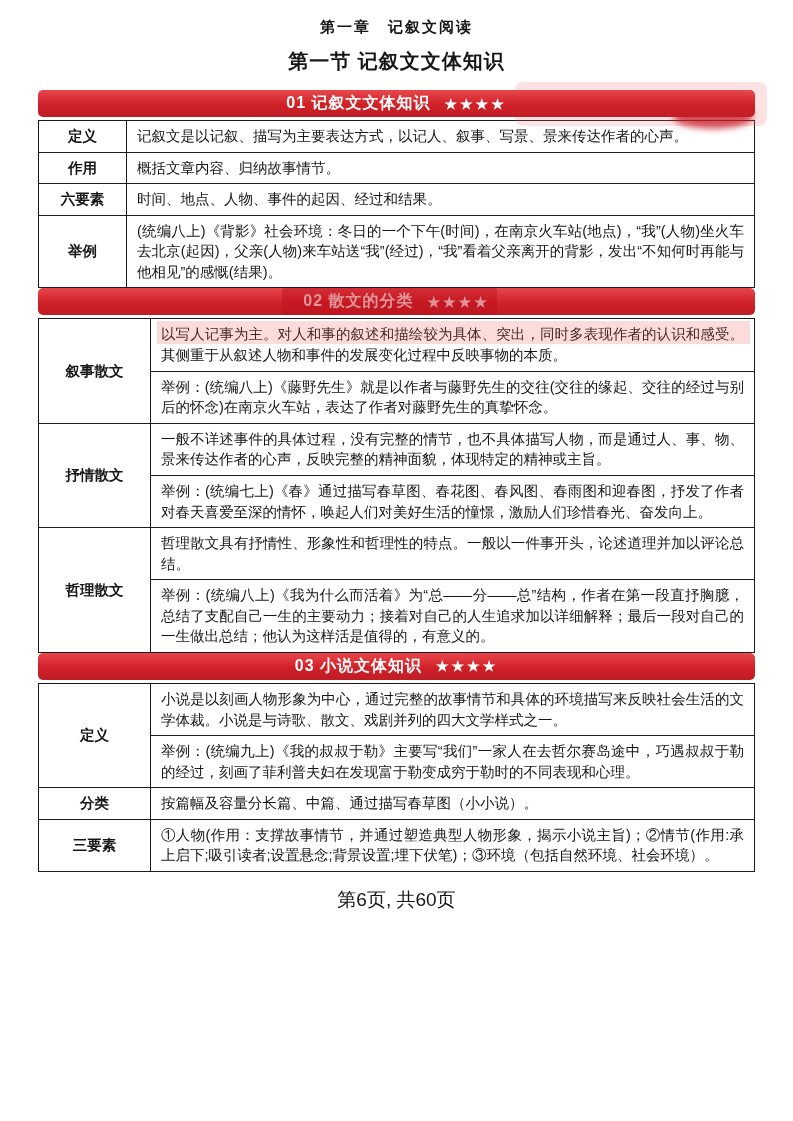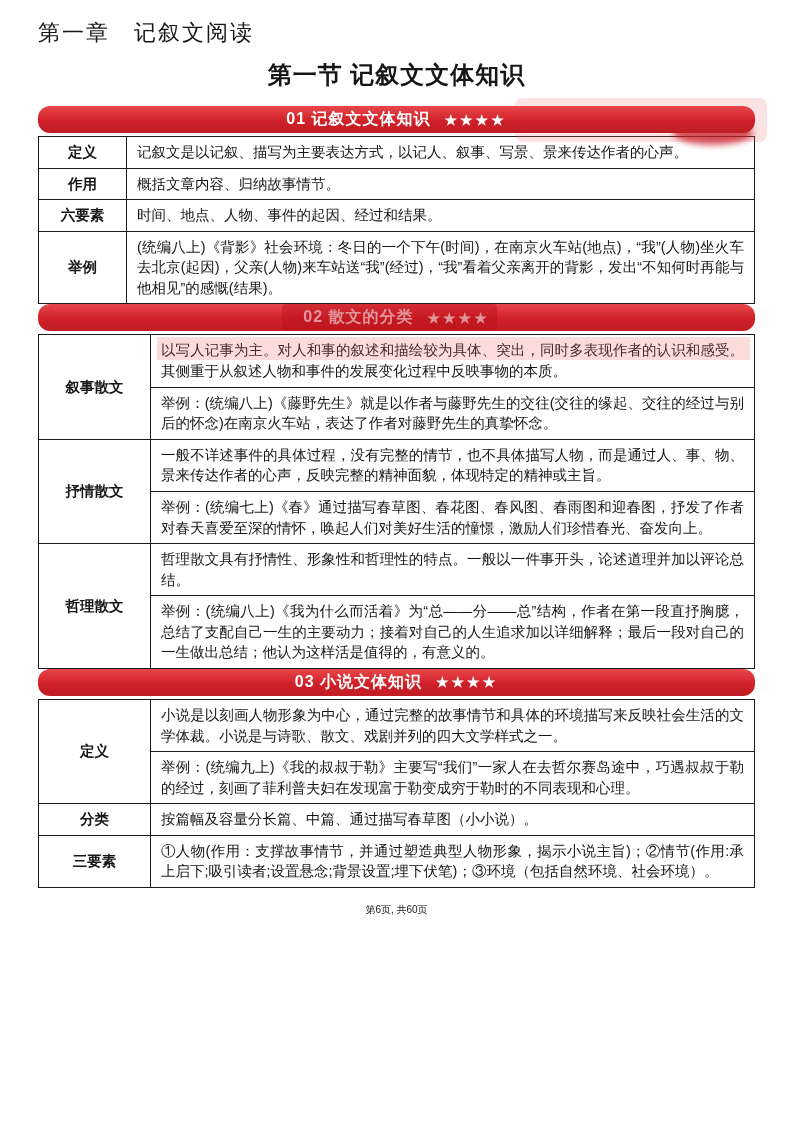--- a/index.html
+++ b/index.html
@@ -7,35 +7,35 @@
   body {
     height:1121px;
     background:#ffffff;
     color:#161616;
     font-family:"Liberation Sans", sans-serif;
     overflow:hidden;
   }
   .page { padding:18px 38px 0; position:relative; }
 
   .chapter-title {
-    text-align:left; font-size:22px; font-weight:normal;
+    text-align:center; font-size:15px; font-weight:bold;
     letter-spacing:2px;
   }
   .section-title {
-    text-align:center; font-size:24px; font-weight:bold;
+    text-align:center; font-size:20px; font-weight:bold;
     margin-top:11px; letter-spacing:1px;
   }
 
   .block { position:relative; }
   .block--first { margin-top:15px; }
 
   .ribbon {
     position:relative; height:27px;
     background:linear-gradient(180deg,#e8474b 0%,#d02028 55%,#c01d25 100%);
-    border-radius:12px;
+    border-radius:5px;
     color:#fff; display:flex; align-items:center; justify-content:center;
     font-weight:bold; font-size:16px; letter-spacing:1px;
   }
   .ribbon .stars { margin-left:14px; font-size:14px; letter-spacing:3px; }
 
   
   .smear {
     position:absolute; right:-12px; top:-8px; width:252px; height:44px;
     background:rgba(238,112,112,0.20); border-radius:8px; pointer-events:none;
   }
@@ -60,21 +60,21 @@
   td.lbl { font-weight:bold; text-align:center; }
   .t1 td.lbl { width:88px; }
   .t2 td.lbl { width:112px; }
   td.txt { text-align:justify; }
   td.tinted { position:relative; }
   td.tinted::after {
     content:""; position:absolute; left:6px; right:4px; top:2px; height:23px;
     background:rgba(240,90,90,0.22); pointer-events:none;
   }
 
-  .footer { text-align:center; font-size:10px; margin-top:15px; }
+  .footer { text-align:center; font-size:19px; margin-top:15px; }
 </style>
 </head>
 <body>
 
 <div class="page">
 
   <h1 class="chapter-title">第一章　记叙文阅读</h1>
   <h2 class="section-title">第一节 记叙文文体知识</h2>
 
   <section class="block block--first">

